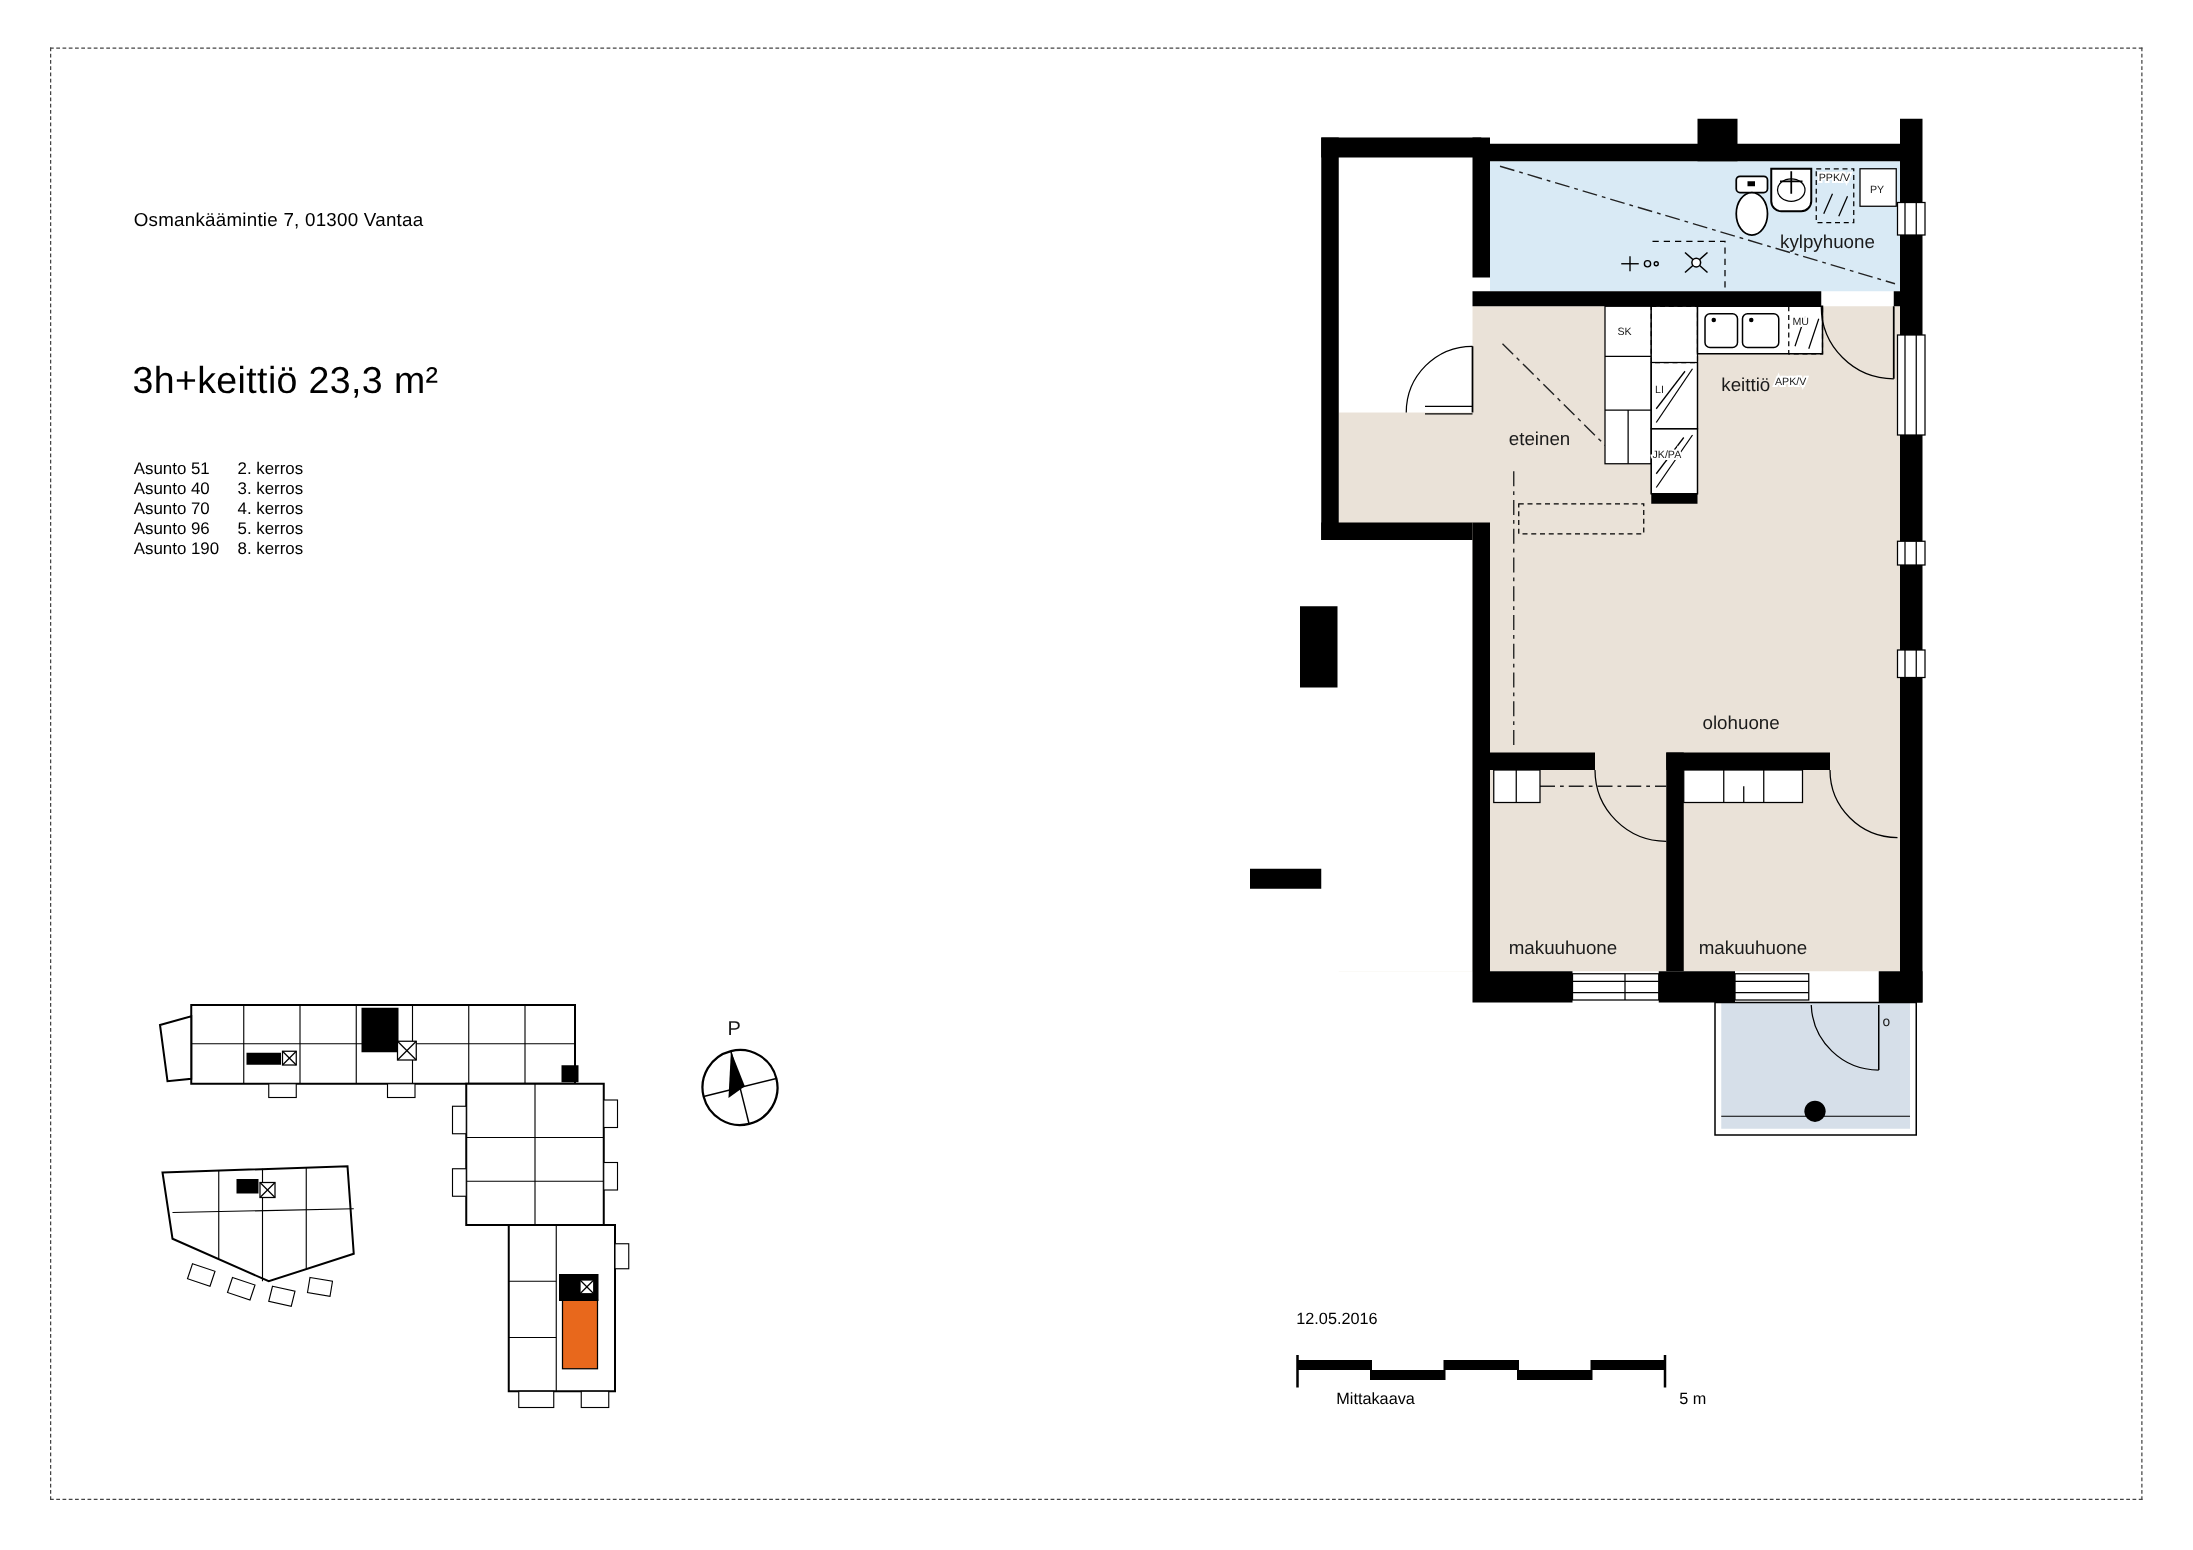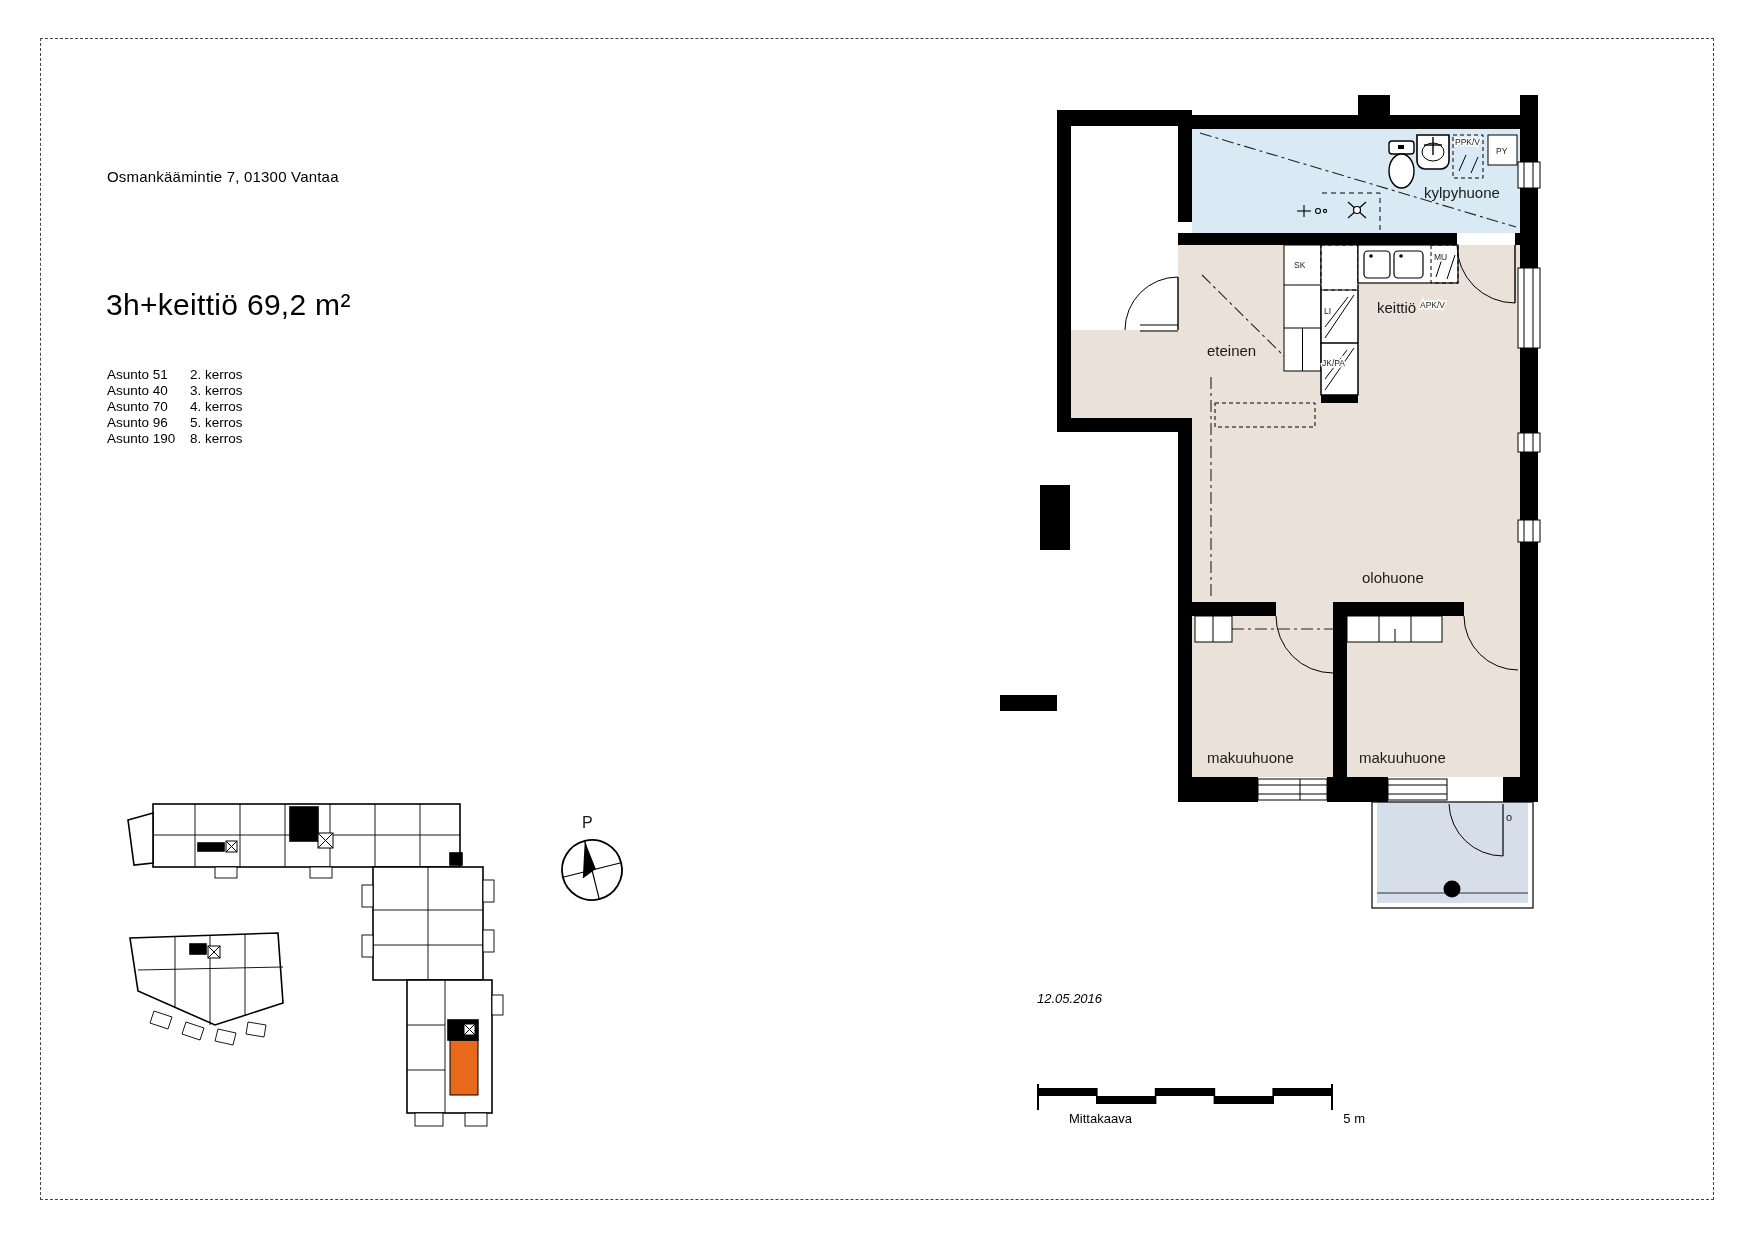--- a/index.html
+++ b/index.html
@@ -10,30 +10,30 @@
   .address{position:absolute;left:107px;top:168px;font-size:15px;letter-spacing:.2px;text-align:right;}
   .title{position:absolute;left:106px;top:288px;font-size:30px;letter-spacing:.3px;}
   .apt-list{position:absolute;left:107px;top:367px;font-size:13.5px;line-height:16px;}
   .apt-row{display:flex;}
   .apt-row .c1{width:83px;}
   svg text{font-family:"Liberation Sans",sans-serif;fill:#1a1a1a;}
   .roomlabel{font-size:15px;}
   .tinylabel{font-size:8.5px;paint-order:stroke;stroke:#fff;stroke-width:3px;}
   .scale-labels{position:absolute;left:1069px;top:1111px;width:296px;display:flex;
         justify-content:space-between;font-size:13px;}
-  .date{position:absolute;left:1037px;top:991px;font-size:13px;font-style:italic;}
+  .date{position:absolute;left:1037px;top:1047px;font-size:13px;}
 </style>
 </head>
 <body>
 
 <div class="page">
   <div class="sheet-border"></div>
 
   <div class="address">Osmankäämintie 7,  01300 Vantaa</div>
-  <div class="title">3h+keittiö  69,2 m²</div>
+  <div class="title">3h+keittiö  23,3 m²</div>
 
   <div class="apt-list">
     <div class="apt-row">
       <span class="c1">Asunto 51</span>
       <span>2. kerros</span>
     </div>
     <div class="apt-row">
       <span class="c1">Asunto 40</span>
       <span>3. kerros</span>
     </div>

